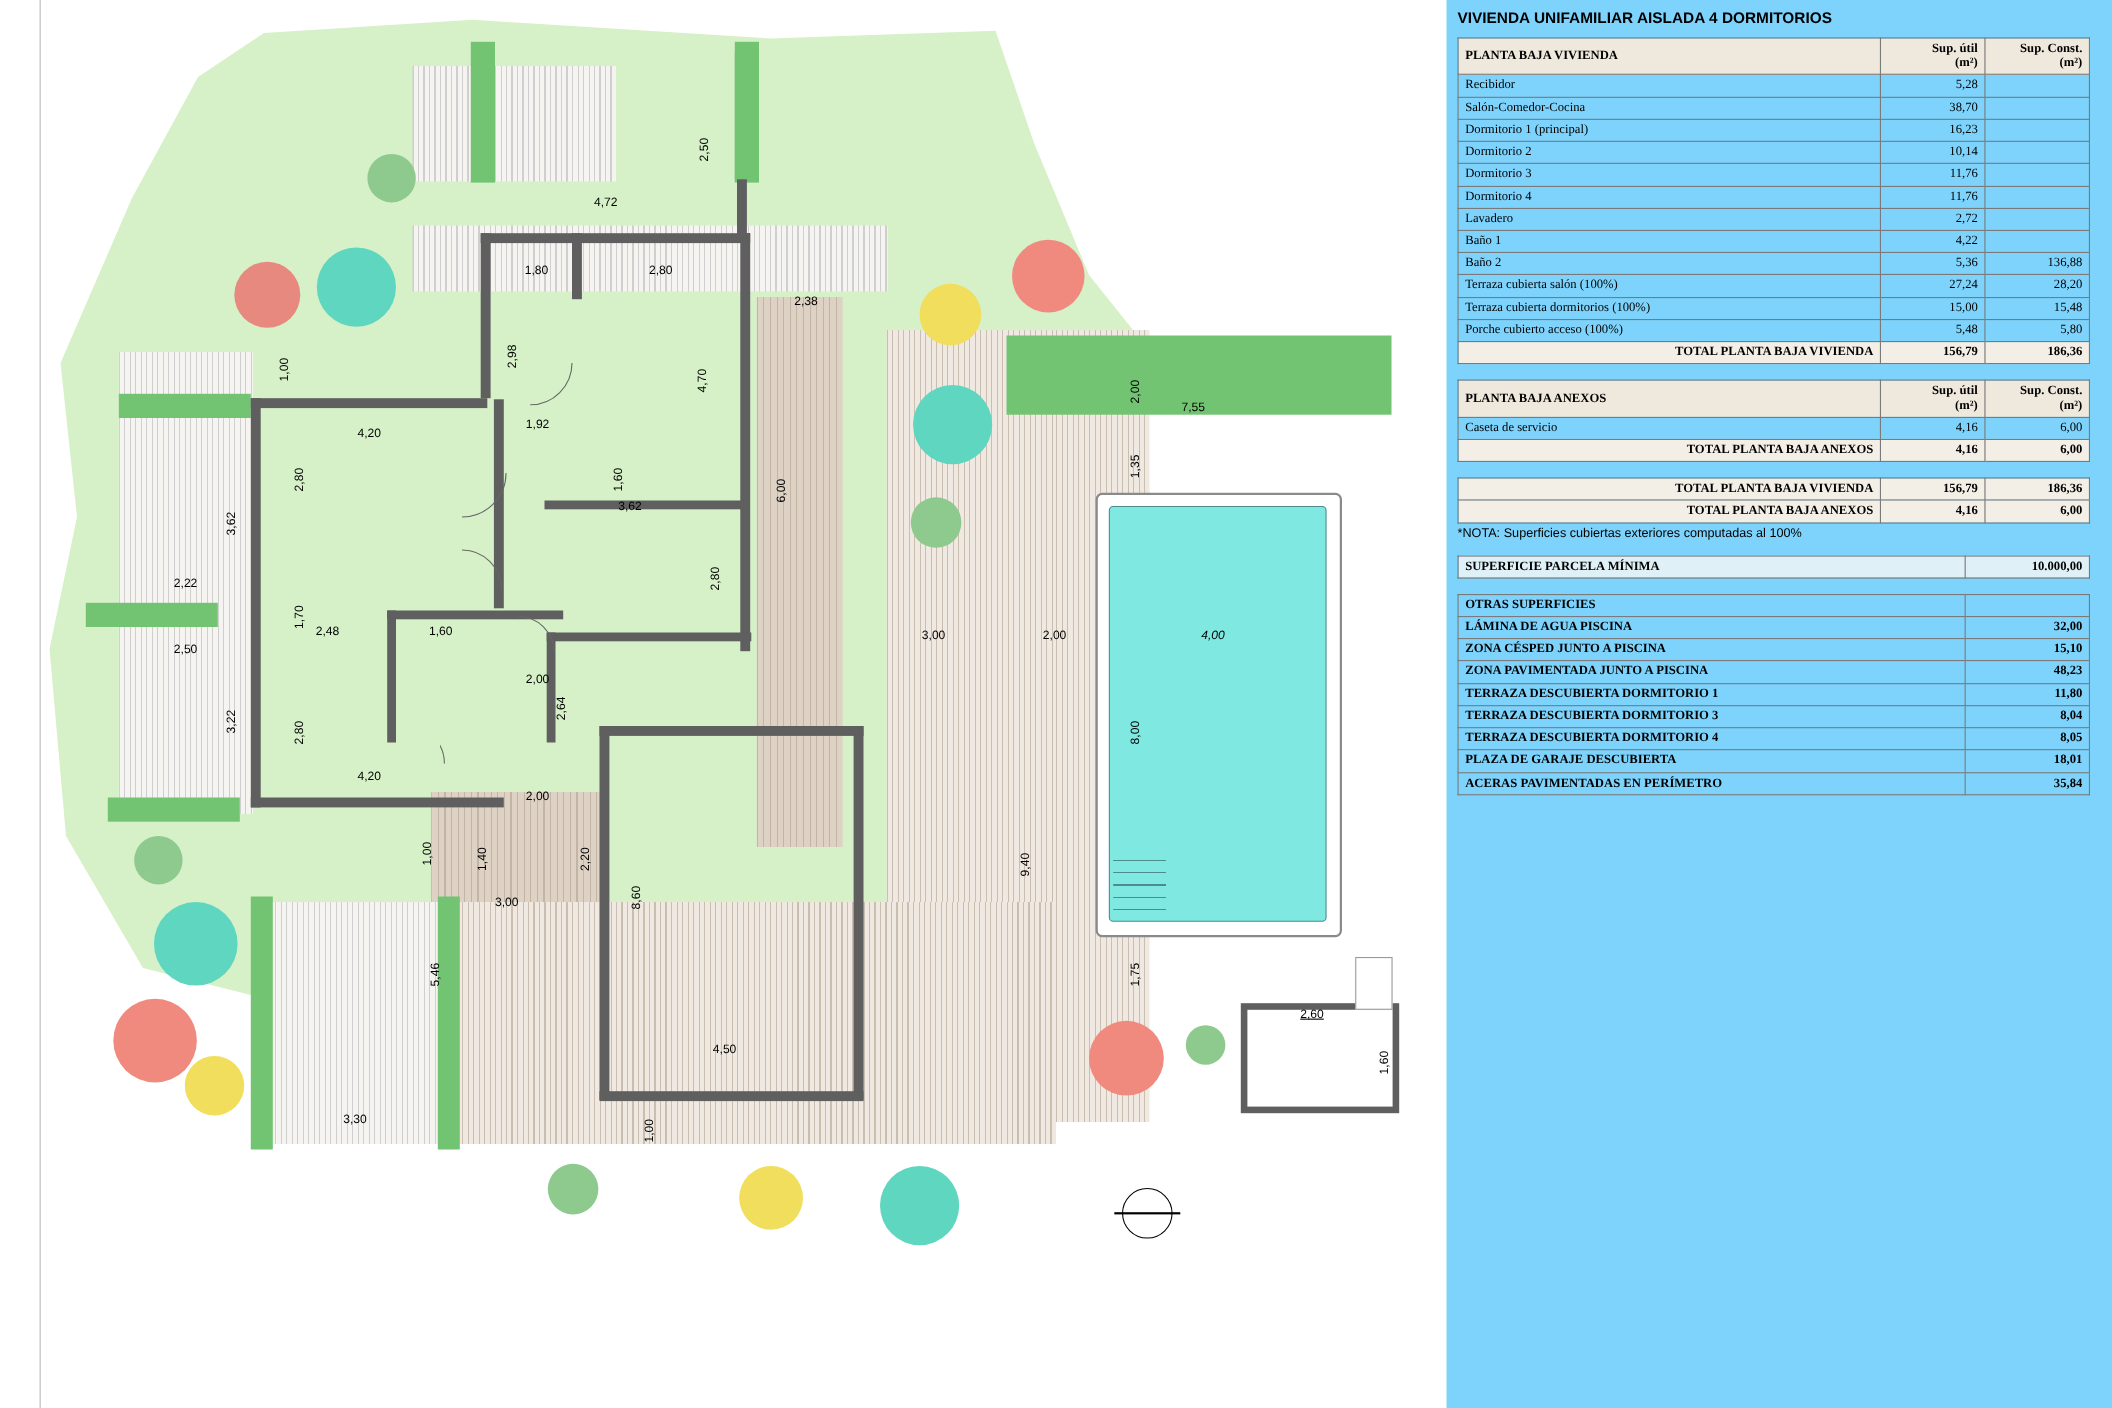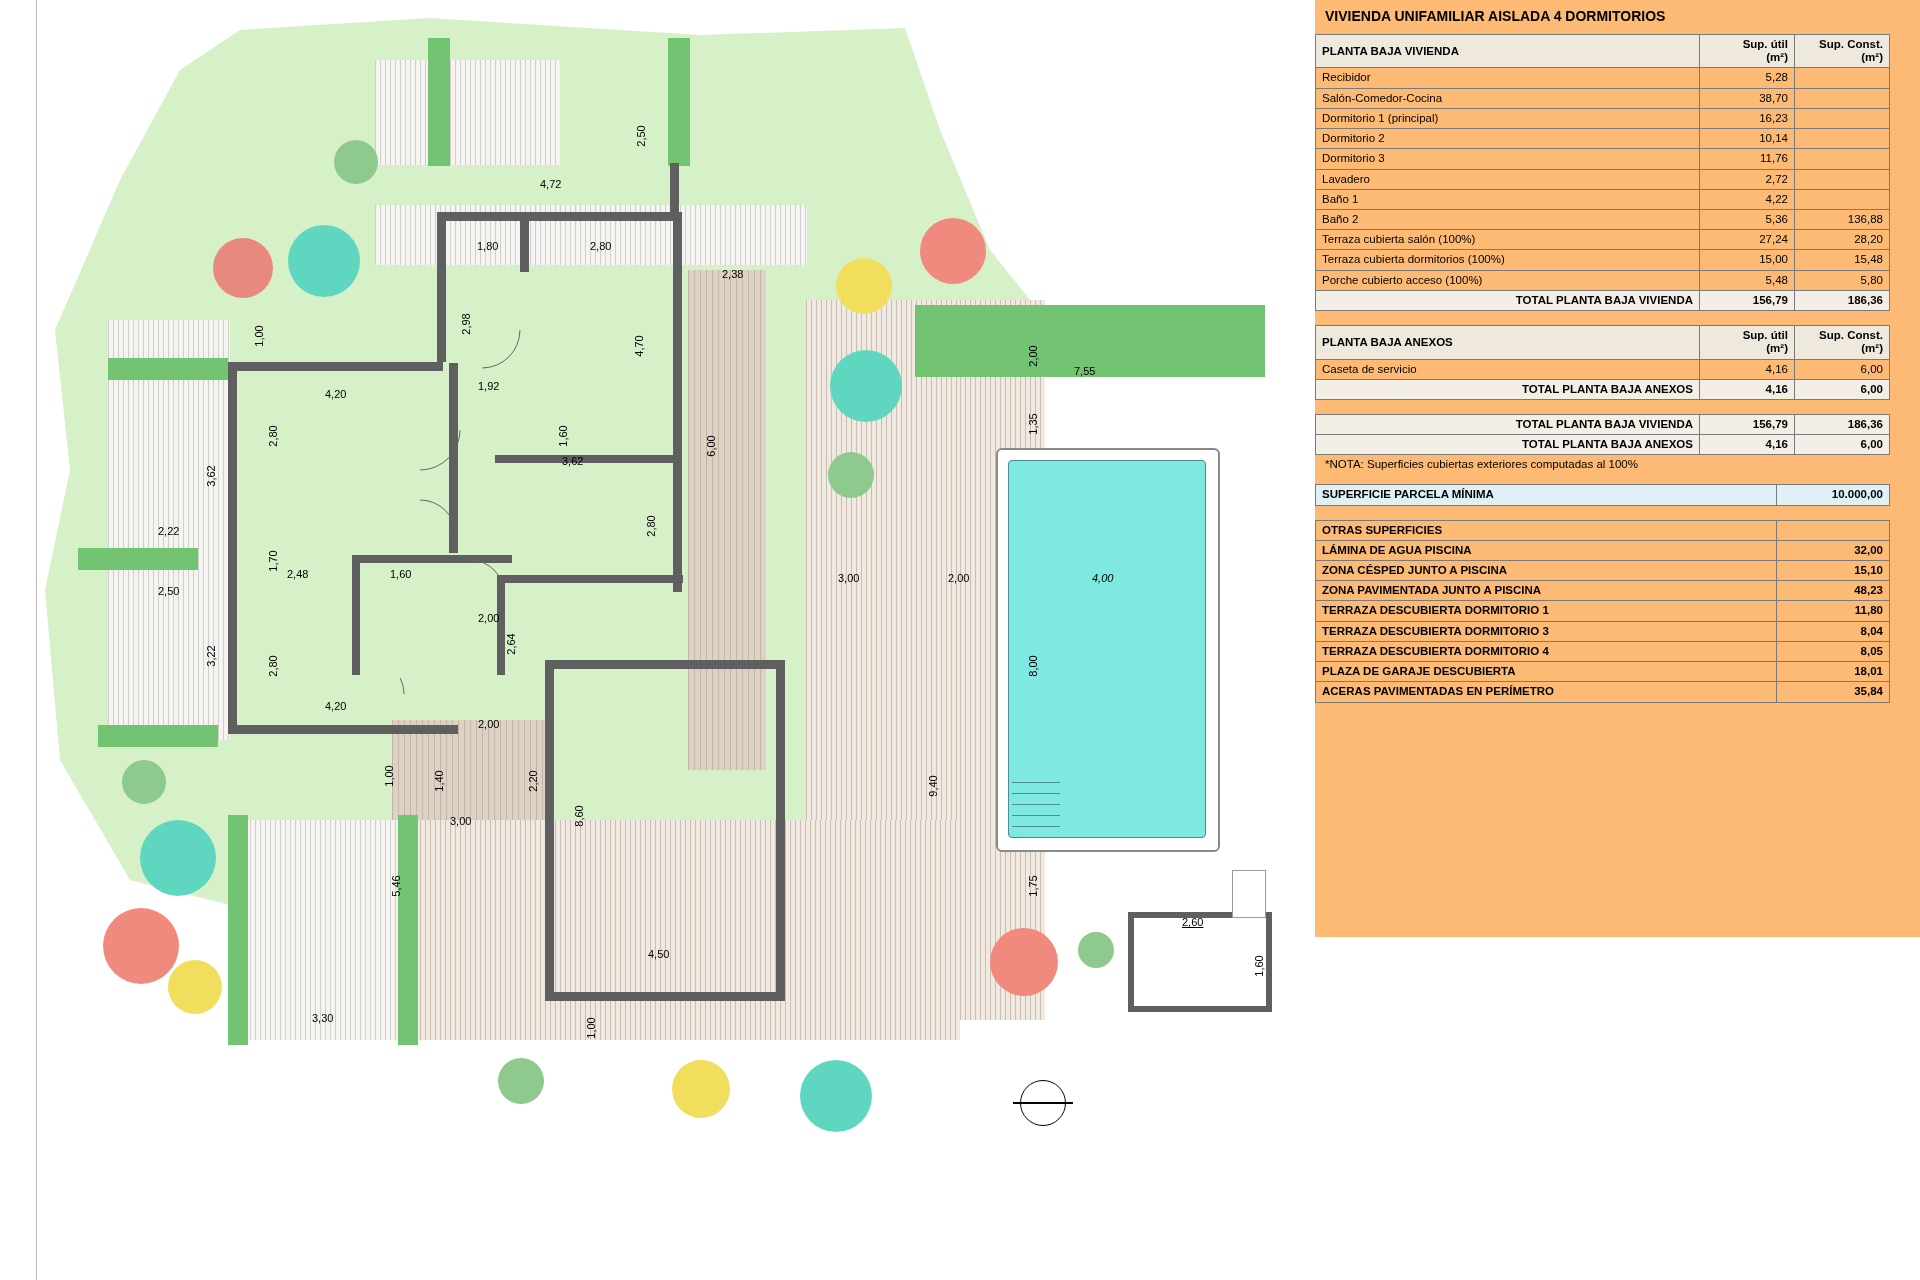--- a/index.html
+++ b/index.html
@@ -18,22 +18,22 @@
   .hatch-pav{background:
       repeating-linear-gradient(90deg,#cfcfcf 0 1px,#f6f4f1 1px 5px);}
   .hatch-terr{background:
       repeating-linear-gradient(90deg,#c2b5a6 0 1px,#ddd2c4 1px 6px);}
   .grass-strip{background:#72c472;}
 
   .wall{position:absolute;background:#5f5f5f;}
   .dim-txt{position:absolute;font-size:11px;color:#000;font-family:"Liberation Sans",sans-serif;white-space:nowrap;}
 
   
-  #panel{position:absolute;left:1315px;top:0;width:605px;height:937px;background:#fdba74;}
-  .tbl{border-collapse:collapse;width:575px;font-size:11.5px;}
+  #panel{position:absolute;left:1315px;top:0;width:605px;height:1280px;background:#7dd3fc;}
+  .tbl{border-collapse:collapse;width:575px;margin-left:10px;font-size:11.5px;font-family:Liberation Serif, serif;}
   .tbl td,.tbl th{border:1px solid #7a7a7a;padding:3px 6px;line-height:1.15;}
   .tbl td.num{text-align:right;width:82px;}
   .hdr td{background:#efe9dd;font-weight:bold;text-align:center;}
   .hdr td.first{text-align:left;}
   .tot td{font-weight:bold;background:#f3efe6;text-align:right;}
   .tot td.num{background:#f3efe6;}
   .blue td{background:#dff0f7;font-weight:bold;}
   .title{font-weight:bold;font-size:14px;margin:8px 0 10px 10px;}
   .note{font-size:11.5px;margin:3px 0 0 10px;}
   .spacer{height:14px;}
@@ -207,20 +207,25 @@
           <td>Dormitorio 2</td>
           <td class="num">10,14</td>
           <td class="num"></td>
         </tr>
         <tr>
           <td>Dormitorio 3</td>
           <td class="num">11,76</td>
           <td class="num"></td>
         </tr>
         <tr>
+          <td>Dormitorio 4</td>
+          <td class="num">11,76</td>
+          <td class="num"></td>
+        </tr>
+        <tr>
           <td>Lavadero</td>
           <td class="num">2,72</td>
           <td class="num"></td>
         </tr>
         <tr>
           <td>Baño 1</td>
           <td class="num">4,22</td>
           <td class="num"></td>
         </tr>
         <tr>

